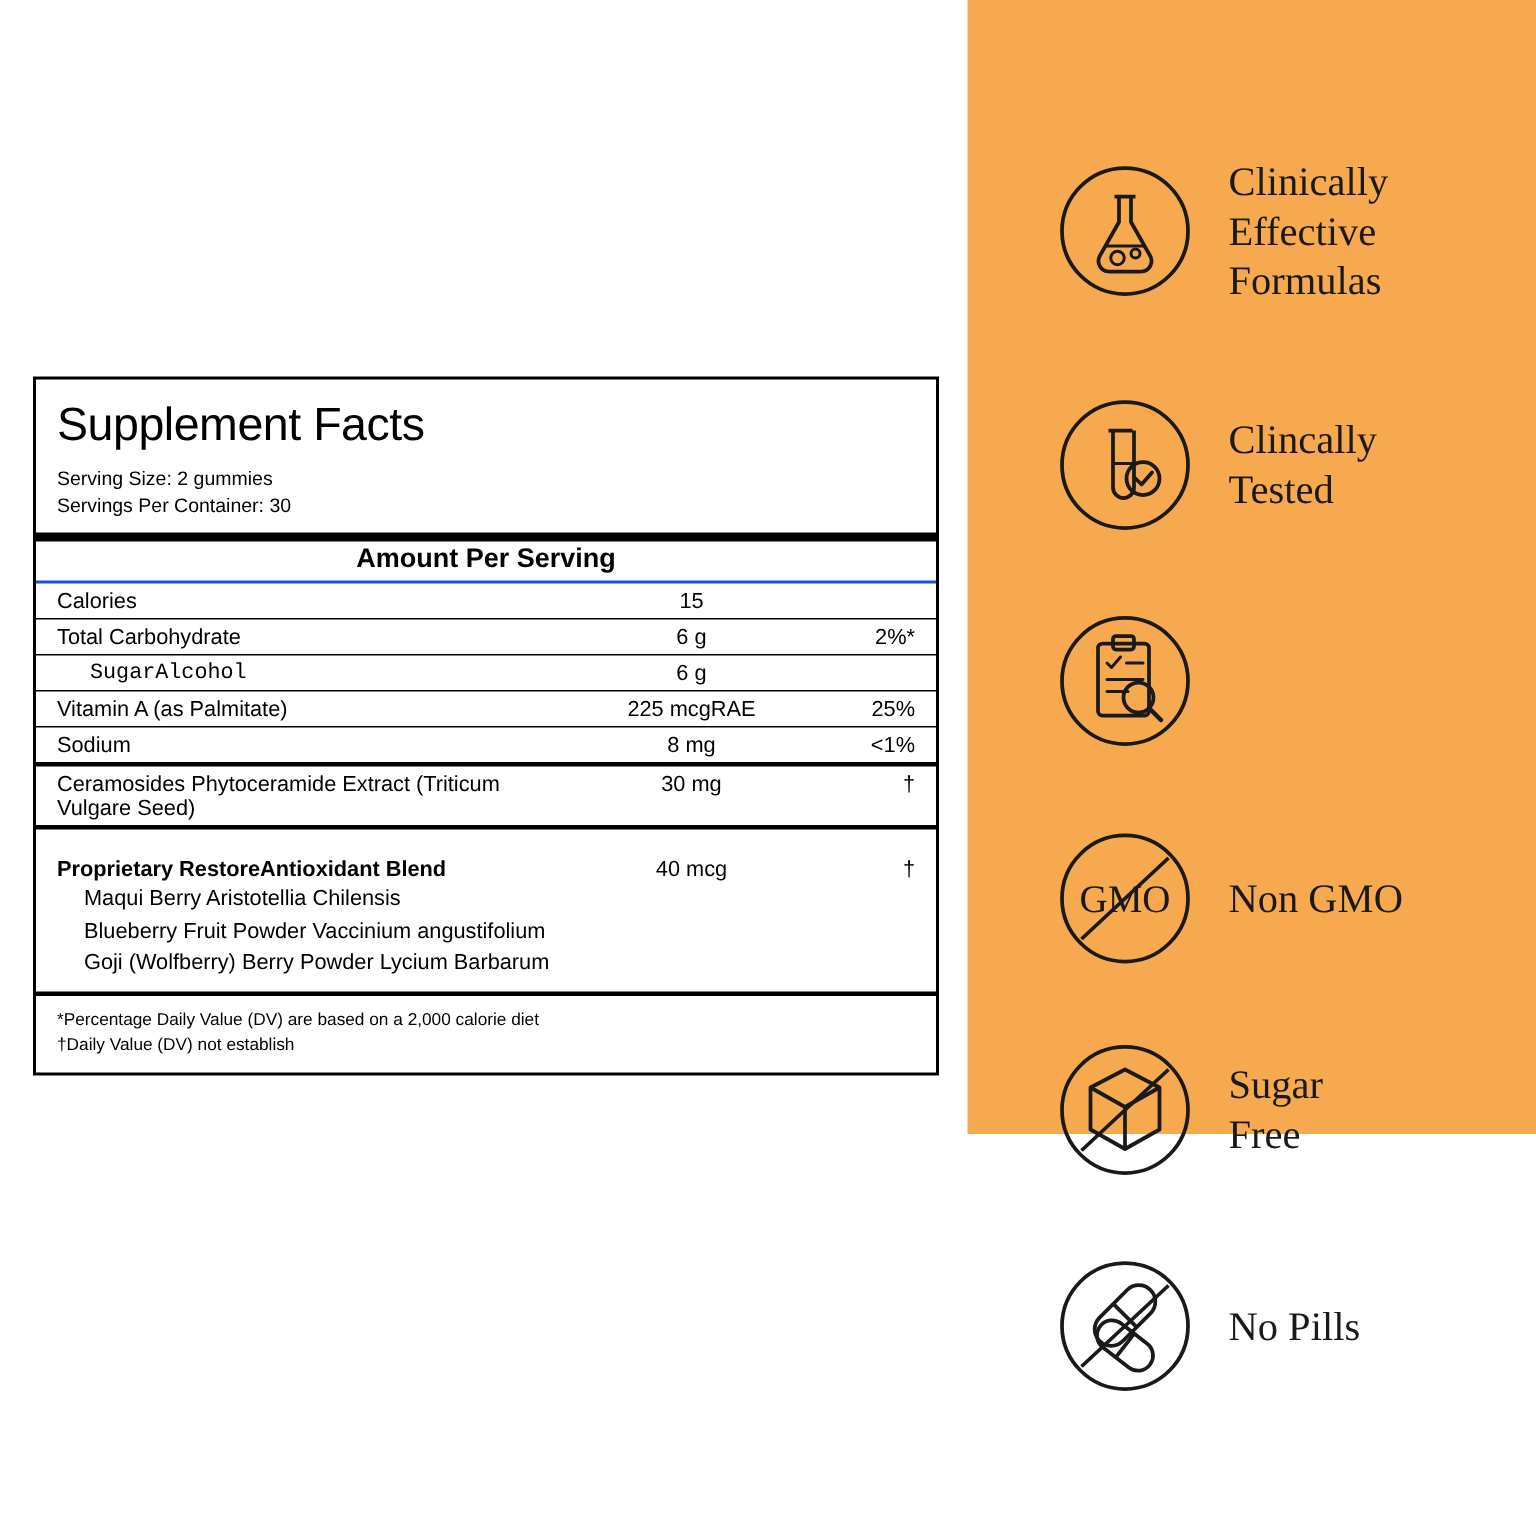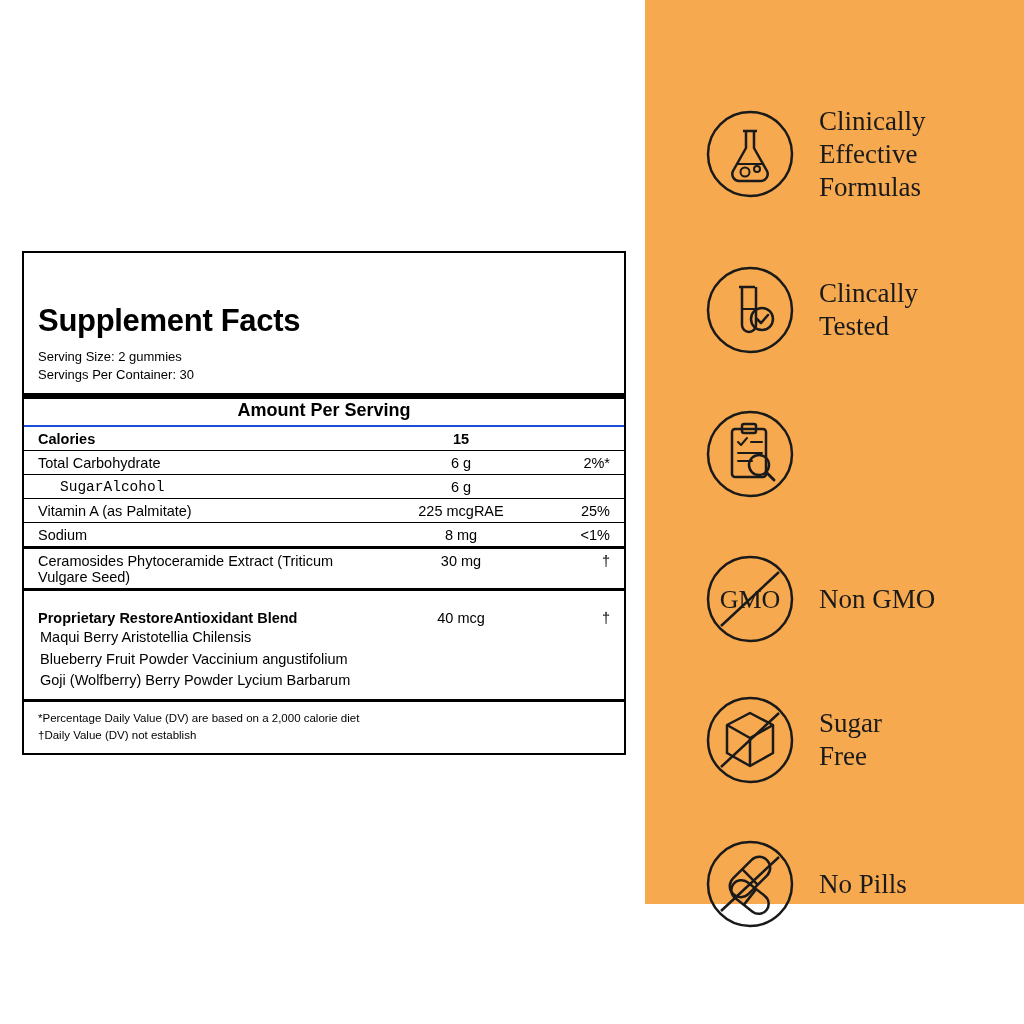--- a/index.html
+++ b/index.html
@@ -34,26 +34,25 @@
     border: 2px solid #000;
     box-sizing: border-box;
     background: #fff;
   }
   .facts-head {
     padding: 14px 14px 8px 14px;
     border-bottom: 6px solid #000;
   }
   .facts-title {
     font-size: 31px;
-    font-weight: bold;
+    font-weight: normal;
     letter-spacing: -0.3px;
     line-height: 1.05;
     color: #000;
     margin-bottom: 10px;
-    margin-top: 38px;
   }
   .serving-line {
     font-size: 13px;
     color: #000;
     line-height: 1.45;
   }
   .amount-row {
     text-align: center;
     font-size: 18px;
     font-weight: bold;
@@ -68,55 +67,55 @@
   }
   table.facts td {
     padding: 4px 0 3px 0;
     vertical-align: top;
   }
   .cell-name { padding-left: 14px !important; }
   .cell-amt  { text-align: center; width: 150px; }
   .cell-dv   { text-align: right; padding-right: 14px !important; width: 74px; }
   tr.thin-rule td { border-bottom: 1px solid #000; }
   tr.thick-rule td { border-bottom: 3px solid #000; }
-  .bold { font-weight: bold; }
+  .bold { font-weight: normal; }
   .indent { padding-left: 36px !important; font-family: Liberation Mono, monospace; }
   .blend-block {
     border-bottom: 3px solid #000;
     padding: 0 0 9px 0;
   }
   .blend-head {
     display: flex;
     align-items: baseline;
     font-size: 14.5px;
     padding-top: 19px;
   }
   .blend-head .bname {
     font-weight: bold;
     padding-left: 14px;
     flex: 1;
   }
   .blend-head .bamt { width: 150px; text-align: center; }
   .blend-head .bdv  { width: 74px; text-align: right; padding-right: 14px; }
   .blend-list {
-    padding-left: 16px;
+    padding-left: 32px;
     font-size: 14.5px;
     line-height: 1.33;
     padding-top: 2px;
   }
   .footnotes {
     padding: 8px 14px 10px 14px;
     font-size: 11.5px;
     line-height: 1.45;
     color: #000;
   }
   
   .right-panel {
     width: 379px;
-    height: 904px;
+    height: 756px;
     background: #f6a councils;
     background: #f7a94f;
     position: relative;
   }
   .benefit {
     position: absolute;
     display: flex;
     align-items: center;
     left: 60px;
   }

